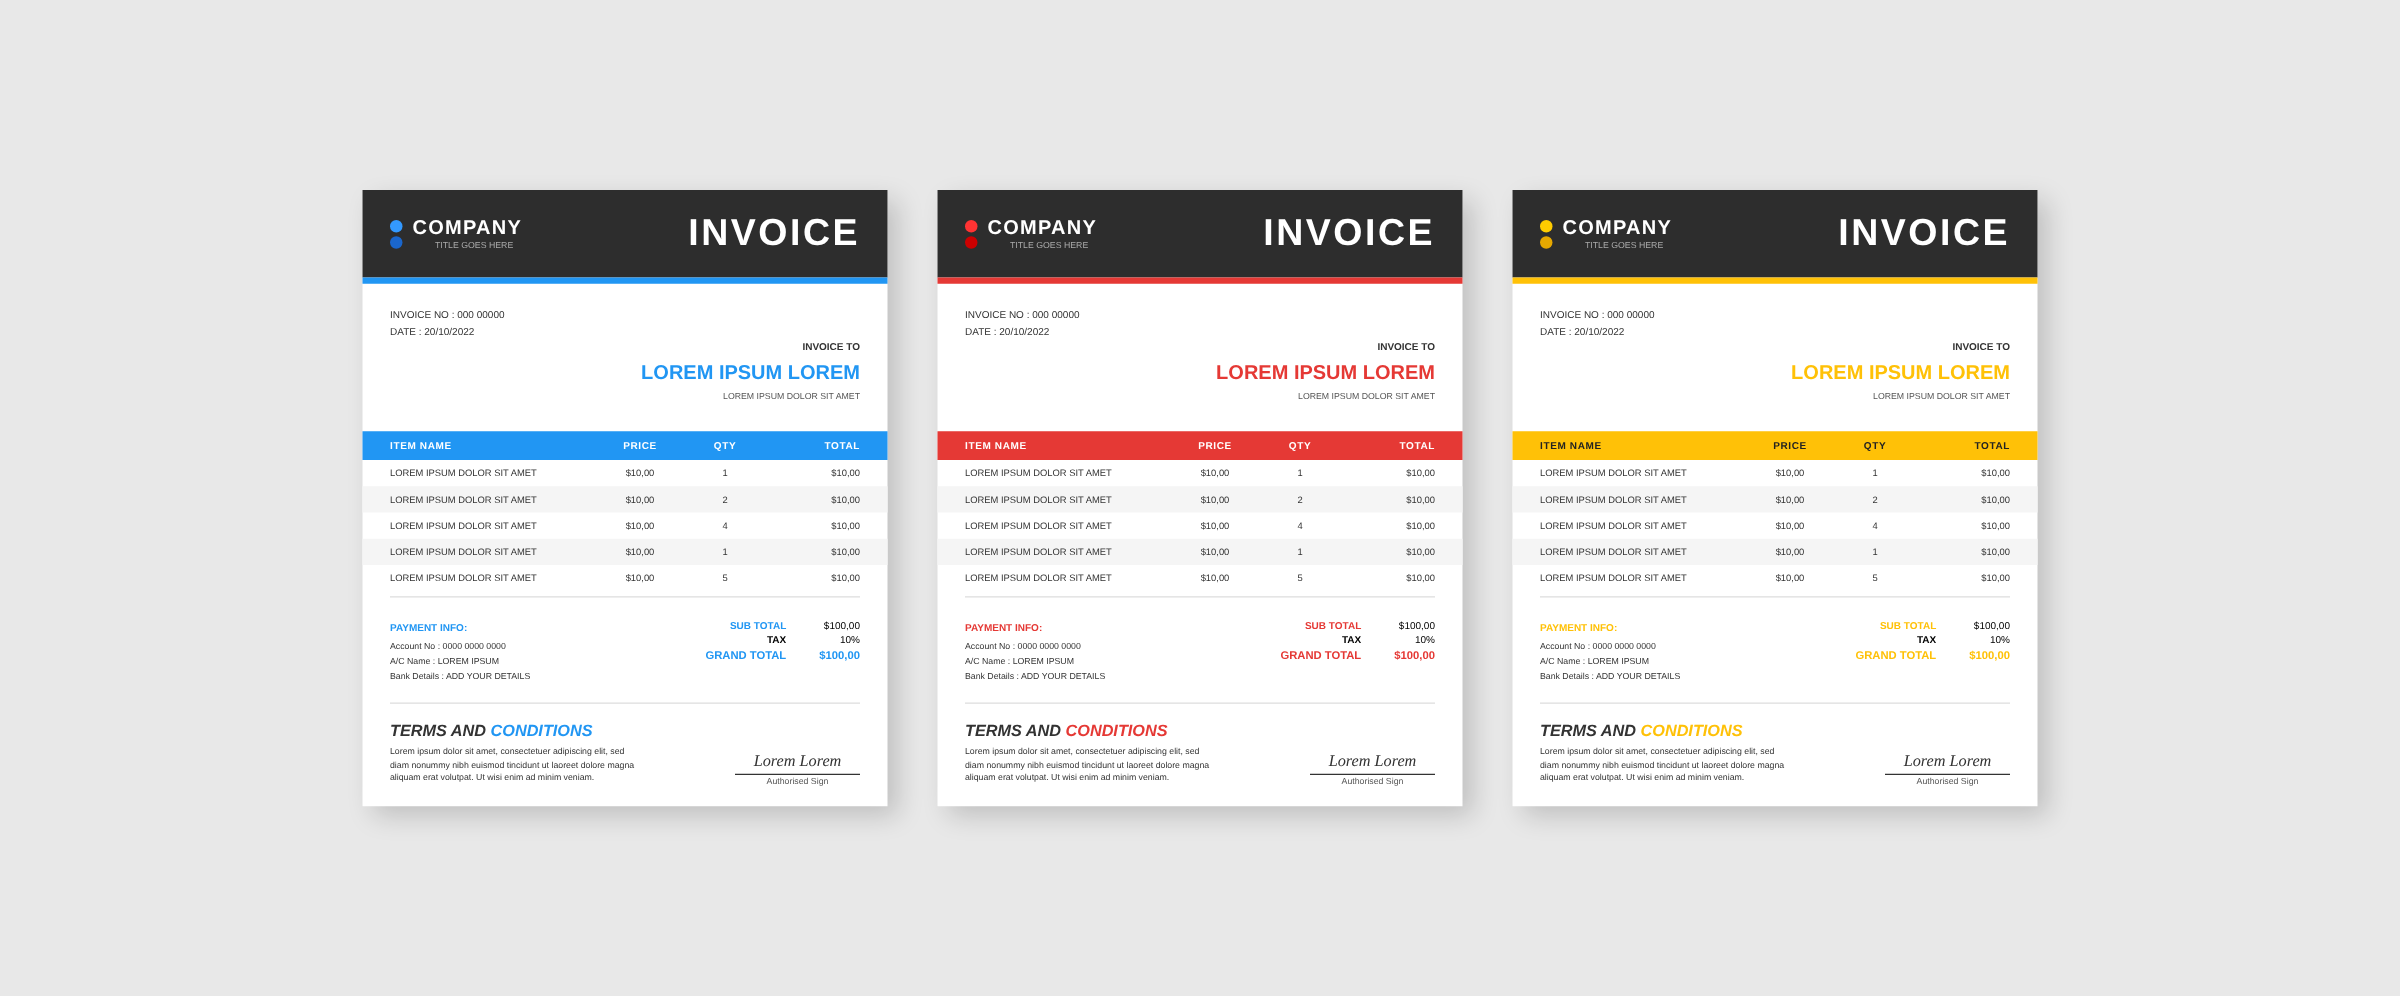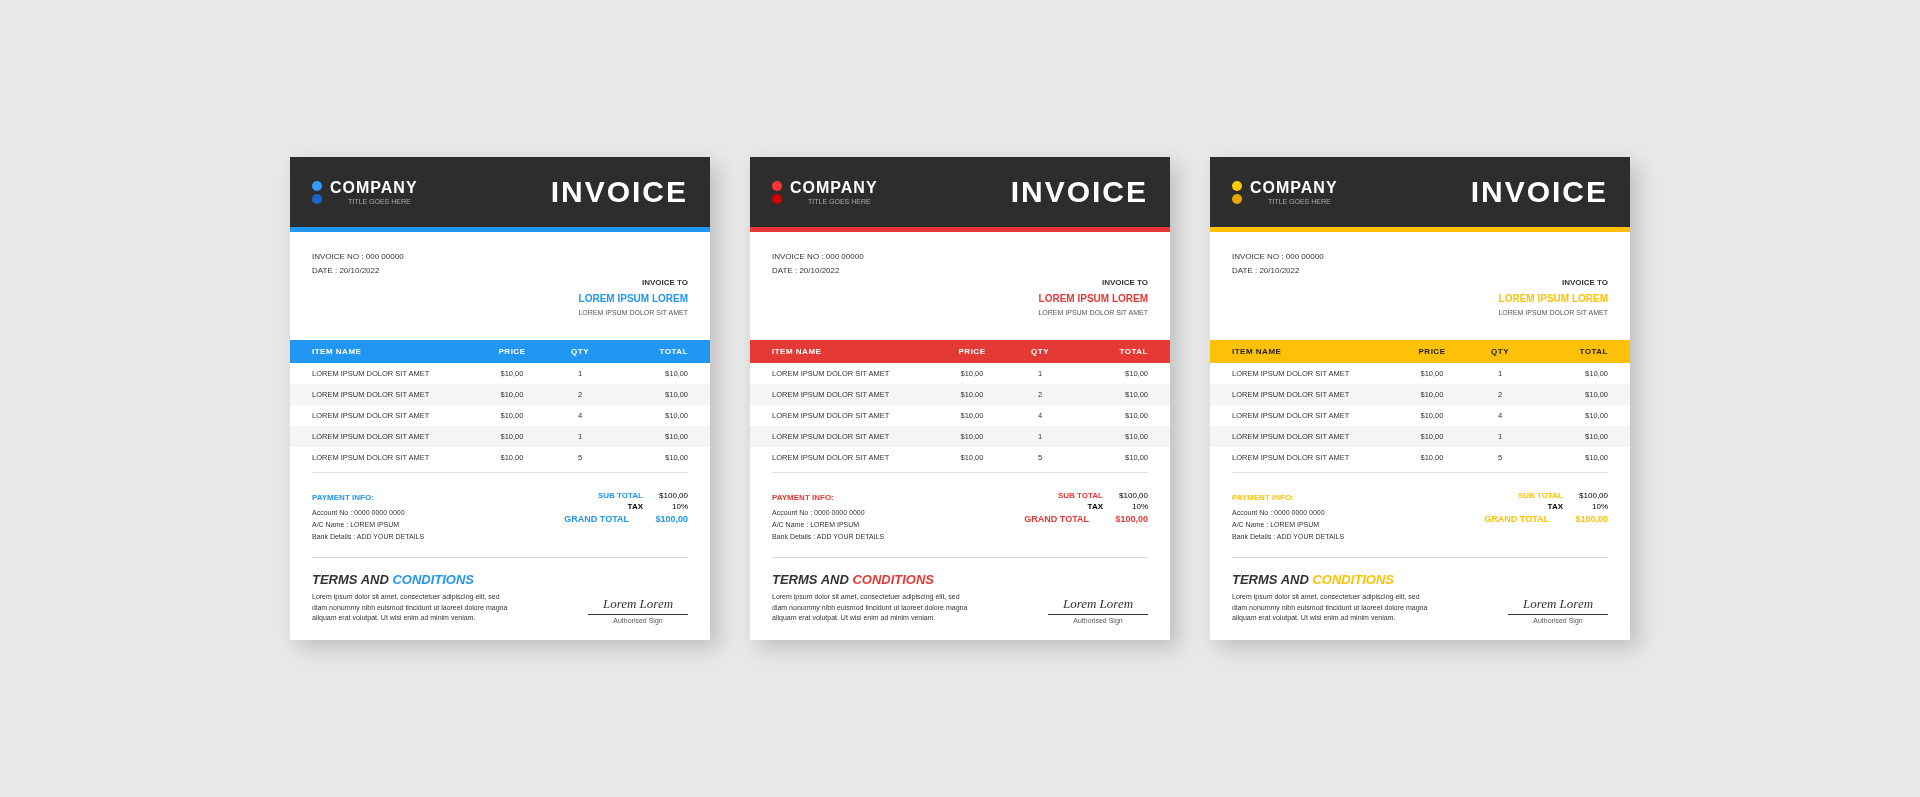--- a/index.html
+++ b/index.html
@@ -107,21 +107,21 @@
       color: #333;
       line-height: 1.7;
     }
     .info-right .invoice-to-label {
       font-size: 8px;
       color: #333;
       font-weight: bold;
       margin-top: 26px;
     }
     .info-right .accent-text {
-      font-size: 10px;
+      font-size: 16px;
       font-weight: bold;
     }
     .info-right .small-text {
       font-size: 7px;
       color: #555;
     }
     
     .invoice-table {
       margin: 0 0 0 0;
       width: 100%;
@@ -167,20 +167,21 @@
       font-weight: bold;
       margin-bottom: 3px;
     }
     .totals-section {
       text-align: right;
       font-size: 8px;
     }
     .totals-row {
       display: flex;
       justify-content: flex-end;
+      gap: 14px;
       margin-bottom: 2px;
     }
     .totals-label {
       font-weight: bold;
       font-size: 8px;
     }
     .totals-value {
       font-size: 8px;
       min-width: 45px;
       text-align: right;

